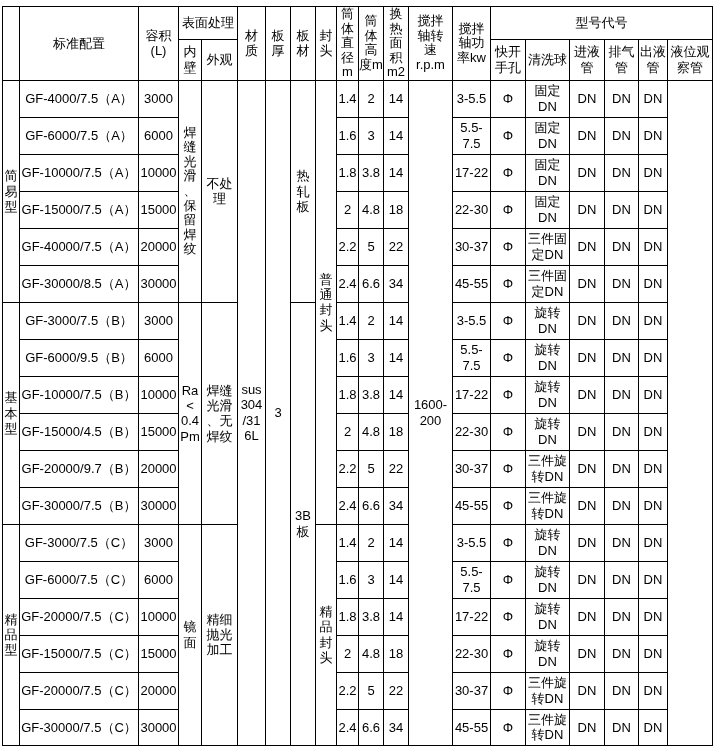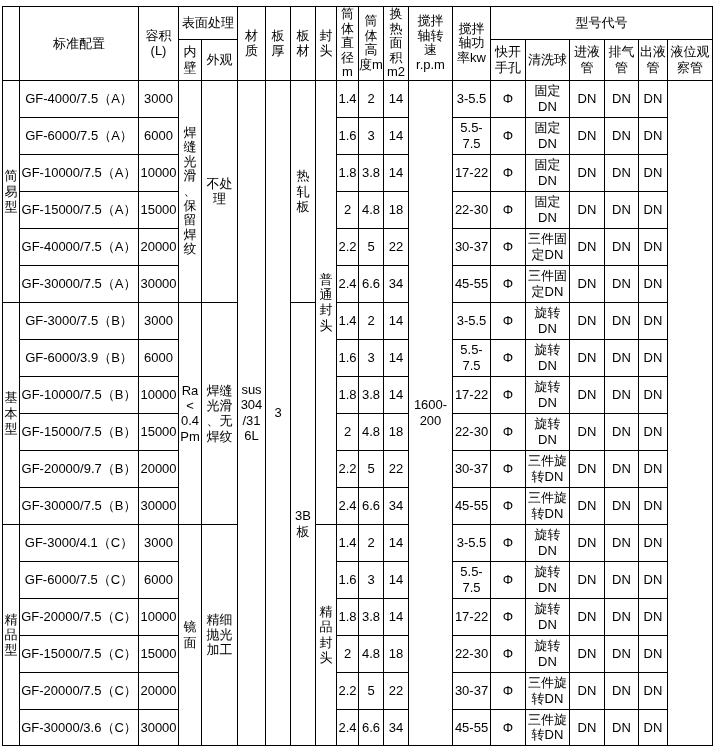--- a/index.html
+++ b/index.html
@@ -192,21 +192,21 @@
     <td>22</td>
     <td>30-37</td>
     <td>Φ</td>
     <td>三件固
 定DN</td>
     <td>DN</td>
     <td>DN</td>
     <td>DN</td>
   </tr>
   <tr class="body">
-    <td>GF-30000/7.5（A）</td>
+    <td>GF-30000/8.5（A）</td>
     <td>30000</td>
     <td>2.4</td>
     <td>6.6</td>
     <td>34</td>
     <td>45-55</td>
     <td>Φ</td>
     <td>三件固
 定DN</td>
     <td>DN</td>
     <td>DN</td>
@@ -233,21 +233,21 @@
     <td>2</td>
     <td>14</td>
     <td>3-5.5</td>
     <td>Φ</td>
     <td>旋转DN</td>
     <td>DN</td>
     <td>DN</td>
     <td>DN</td>
   </tr>
   <tr class="body">
-    <td>GF-6000/3.9（B）</td>
+    <td>GF-6000/9.5（B）</td>
     <td>6000</td>
     <td>1.6</td>
     <td>3</td>
     <td>14</td>
     <td>5.5-
 7.5</td>
     <td>Φ</td>
     <td>旋转DN</td>
     <td>DN</td>
     <td>DN</td>
@@ -260,21 +260,21 @@
     <td>3.8</td>
     <td>14</td>
     <td>17-22</td>
     <td>Φ</td>
     <td>旋转DN</td>
     <td>DN</td>
     <td>DN</td>
     <td>DN</td>
   </tr>
   <tr class="body">
-    <td>GF-15000/7.5（B）</td>
+    <td>GF-15000/4.5（B）</td>
     <td>15000</td>
     <td>2</td>
     <td>4.8</td>
     <td>18</td>
     <td>22-30</td>
     <td>Φ</td>
     <td>旋转DN</td>
     <td>DN</td>
     <td>DN</td>
     <td>DN</td>
@@ -305,21 +305,21 @@
 转DN</td>
     <td>DN</td>
     <td>DN</td>
     <td>DN</td>
   </tr>
 
   <tr class="body">
     <td rowspan="6">精
 品
 型</td>
-    <td>GF-3000/4.1（C）</td>
+    <td>GF-3000/7.5（C）</td>
     <td>3000</td>
     <td rowspan="6">镜
 面</td>
     <td rowspan="6">精细
 抛光
 加工</td>
     <td rowspan="6">精
 品
 封
 头</td>
@@ -381,21 +381,21 @@
     <td>22</td>
     <td>30-37</td>
     <td>Φ</td>
     <td>三件旋
 转DN</td>
     <td>DN</td>
     <td>DN</td>
     <td>DN</td>
   </tr>
   <tr class="body">
-    <td>GF-30000/3.6（C）</td>
+    <td>GF-30000/7.5（C）</td>
     <td>30000</td>
     <td>2.4</td>
     <td>6.6</td>
     <td>34</td>
     <td>45-55</td>
     <td>Φ</td>
     <td>三件旋
 转DN</td>
     <td>DN</td>
     <td>DN</td>

